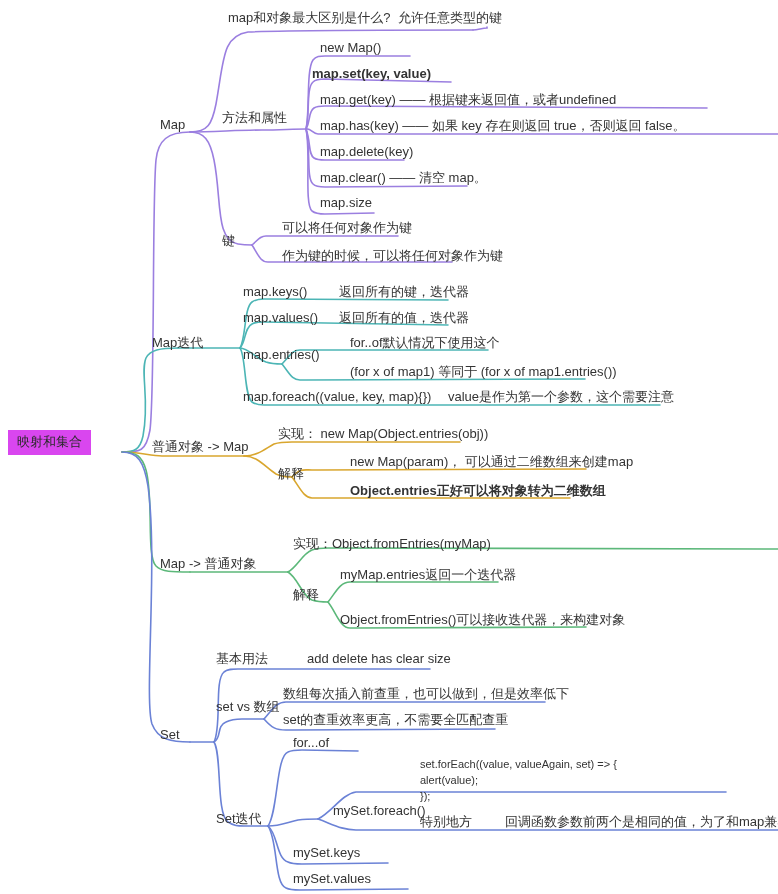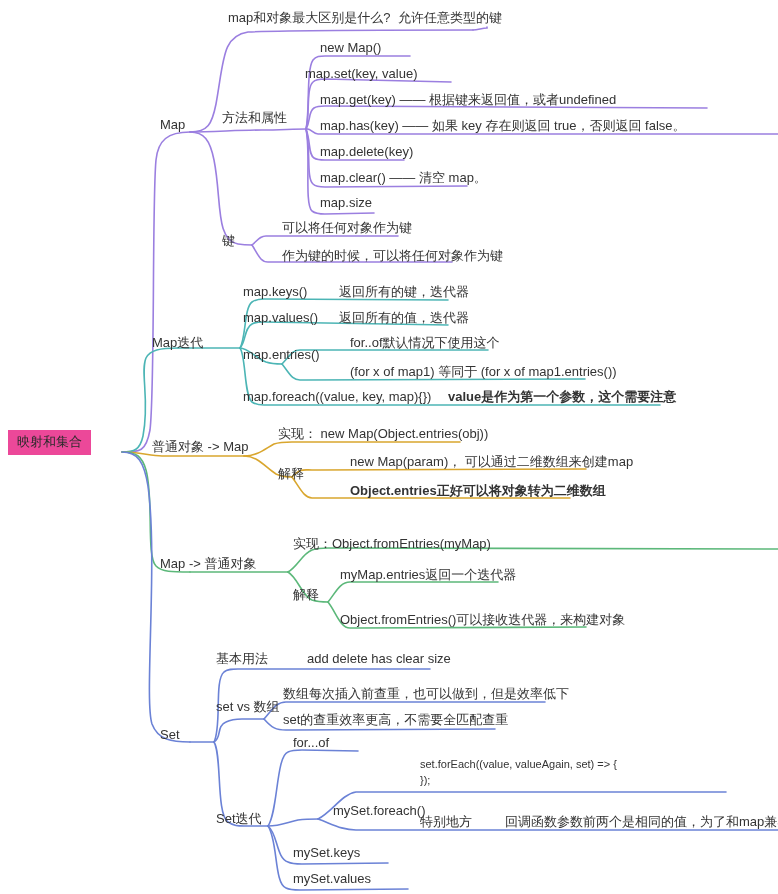--- a/index.html
+++ b/index.html
@@ -3,21 +3,21 @@
 <meta charset="utf-8">
 <style>
   html,body{margin:0;padding:0;background:#ffffff;}
   body{width:778px;height:894px;position:relative;overflow:hidden;
        font-family:"Liberation Sans","DejaVu Sans",sans-serif;}
   #canvas{position:absolute;left:0;top:0;width:778px;height:894px;}
   svg.links{position:absolute;left:0;top:0;width:778px;height:894px;overflow:visible;}
   svg.links path{fill:none;stroke-width:1.6;stroke-linecap:round;}
   .node{position:absolute;white-space:nowrap;color:#333333;line-height:1.15;}
   .lbl{font-size:13px;}
-  .root{font-size:13px;background:#ec4899;color:#2b2b2b;padding:5px 9px;}
+  .root{font-size:13px;background:#d946ef;color:#2b2b2b;padding:5px 9px;}
   .code{font-size:11px;}
   .multi{line-height:1.45;}
 </style>
 </head>
 <body>
 
 <div id="canvas">
 
   <svg class="links" viewBox="0 0 778 894">
 
@@ -102,39 +102,39 @@
     </g>
   </svg>
 
   <div>
       <div class="node root" style="left: 8px; top: 430px;">映射和集合</div>
       <div class="node lbl" style="left: 160px; top: 118px;">Map</div>
       <div class="node lbl" style="left: 228px; top: 11px;">map和对象最大区别是什么?</div>
       <div class="node lbl" style="left: 398px; top: 11px;">允许任意类型的键</div>
       <div class="node lbl" style="left: 222px; top: 111px;">方法和属性</div>
       <div class="node lbl" style="left: 320px; top: 41px;">new Map()</div>
-      <div class="node lbl" style="left: 305px; top: 67px;">map.set(key, value)</div>
+      <div class="node lbl" style="left: 312px; top: 67px; font-weight: bold;">map.set(key, value)</div>
       <div class="node lbl" style="left: 320px; top: 93px;">map.get(key) —— 根据键来返回值，或者undefined</div>
       <div class="node lbl" style="left: 320px; top: 119px;">map.has(key) —— 如果 key 存在则返回 true，否则返回 false。</div>
       <div class="node lbl" style="left: 320px; top: 145px;">map.delete(key)</div>
       <div class="node lbl" style="left: 320px; top: 171px;">map.clear() —— 清空 map。</div>
       <div class="node lbl" style="left: 320px; top: 196px;">map.size</div>
       <div class="node lbl" style="left: 222px; top: 234px;">键</div>
       <div class="node lbl" style="left: 282px; top: 221px;">可以将任何对象作为键</div>
       <div class="node lbl" style="left: 282px; top: 249px;">作为键的时候，可以将任何对象作为键</div>
       <div class="node lbl" style="left: 152px; top: 336px;">Map迭代</div>
       <div class="node lbl" style="left: 243px; top: 285px;">map.keys()</div>
       <div class="node lbl" style="left: 339px; top: 285px;">返回所有的键，迭代器</div>
       <div class="node lbl" style="left: 243px; top: 311px;">map.values()</div>
       <div class="node lbl" style="left: 339px; top: 311px;">返回所有的值，迭代器</div>
       <div class="node lbl" style="left: 243px; top: 348px;">map.entries()</div>
       <div class="node lbl" style="left: 350px; top: 336px;">for..of默认情况下使用这个</div>
       <div class="node lbl" style="left: 350px; top: 365px;">(for x of map1) 等同于  (for x of map1.entries())</div>
       <div class="node lbl" style="left: 243px; top: 390px;">map.foreach((value, key, map){})</div>
-      <div class="node lbl" style="left: 448px; top: 390px; font-weight: bold;">value是作为第一个参数，这个需要注意</div>
+      <div class="node lbl" style="left: 448px; top: 390px;">value是作为第一个参数，这个需要注意</div>
       <div class="node lbl" style="left: 152px; top: 440px;">普通对象 -&gt; Map</div>
       <div class="node lbl" style="left: 278px; top: 427px;">实现： new Map(Object.entries(obj))</div>
       <div class="node lbl" style="left: 278px; top: 467px;">解释</div>
       <div class="node lbl" style="left: 350px; top: 455px;">new Map(param)， 可以通过二维数组来创建map</div>
       <div class="node lbl" style="left: 350px; top: 484px; font-weight: bold;">Object.entries正好可以将对象转为二维数组</div>
       <div class="node lbl" style="left: 160px; top: 557px;">Map -&gt; 普通对象</div>
       <div class="node lbl" style="left: 293px; top: 537px;">实现：Object.fromEntries(myMap)</div>
       <div class="node code multi" style="left: 488px; top: 523px;">
       </div>
       <div class="node lbl" style="left: 293px; top: 588px;">解释</div>
@@ -144,20 +144,21 @@
       <div class="node lbl" style="left: 216px; top: 652px;">基本用法</div>
       <div class="node lbl" style="left: 307px; top: 652px;">add delete has clear size</div>
       <div class="node lbl" style="left: 216px; top: 700px;">set vs 数组</div>
       <div class="node lbl" style="left: 283px; top: 687px;">数组每次插入前查重，也可以做到，但是效率低下</div>
       <div class="node lbl" style="left: 283px; top: 713px;">set的查重效率更高，不需要全匹配查重</div>
       <div class="node lbl" style="left: 216px; top: 812px;">Set迭代</div>
       <div class="node lbl" style="left: 293px; top: 736px;">for...of</div>
       <div class="node lbl" style="left: 293px; top: 804px; padding-left: 40px;">mySet.foreach()</div>
       <div class="node code multi" style="left: 420px; top: 757px;">
         <div>set.forEach((value, valueAgain, set) =&gt; {</div>
+        <div> alert(value);</div>
         <div>});</div>
       </div>
       <div class="node lbl" style="left: 420px; top: 815px;">特别地方</div>
       <div class="node lbl" style="left: 505px; top: 815px;">回调函数参数前两个是相同的值，为了和map兼容</div>
       <div class="node lbl" style="left: 293px; top: 846px;">mySet.keys</div>
       <div class="node lbl" style="left: 293px; top: 872px;">mySet.values</div>
     </div>
 </div>
 
 </body></html>

